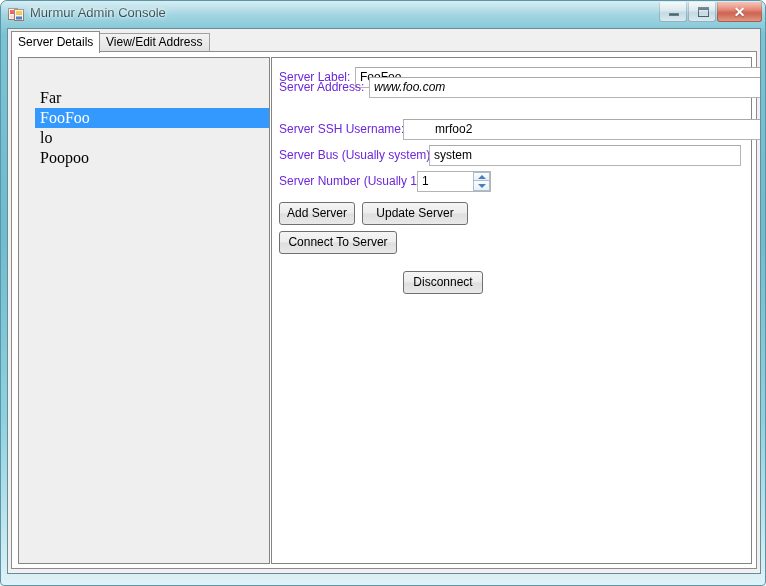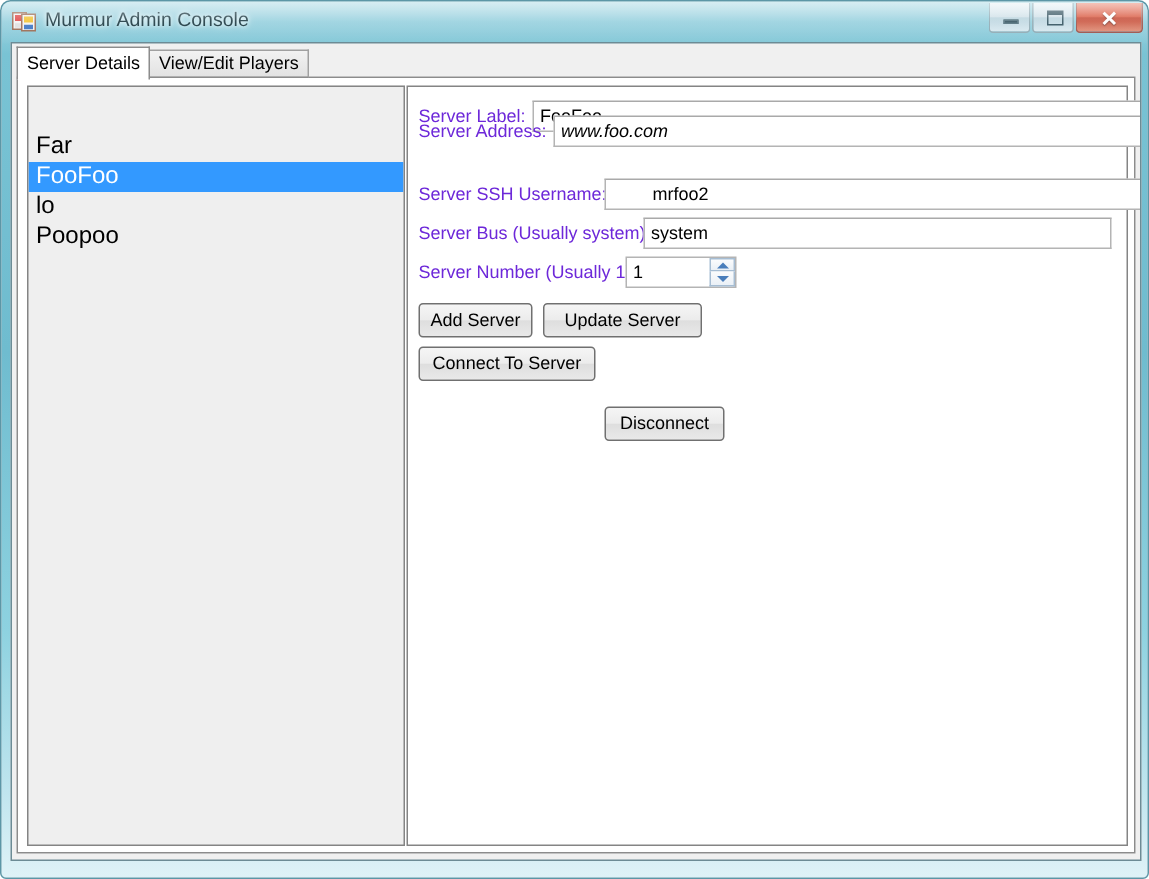--- a/index.html
+++ b/index.html
@@ -200,23 +200,24 @@
     position: absolute;
     left: 6px;
     top: 3px;
     font-size: 19px;
     font-weight: bold;
     color: #000000;
     white-space: nowrap;
   }
   .list-items {
     position: absolute;
-    left: 0;
+    left: 16px;
     top: 30px;
     width: 100%;
+    font-family: Liberation Serif, serif;
   }
   .list-item {
     height: 20px;
     line-height: 19px;
     padding-left: 5px;
     font-size: 16px;
     color: #000000;
     white-space: nowrap;
     box-sizing: border-box;
   }
@@ -352,21 +353,21 @@
         <span class="glyph-close">✕</span>
       </div>
     </div>
   </div>
   <div class="frame-gloss"></div>
 
   <div class="client">
 
     <div class="tabstrip">
       <div class="tab active" style="left:0px;">Server Details</div>
-      <div class="tab inactive" style="left:88px;">View/Edit Players</div>
+      <div class="tab inactive" style="left:88px;">View/Edit Address</div>
     </div>
 
     <div class="tabpage">
 
       <div class="listpanel">
         <div class="list-items">
           <div class="list-item">Far</div>
           <div class="list-item selected">FooFoo</div>
           <div class="list-item">lo</div>
           <div class="list-item">Poopoo</div>

